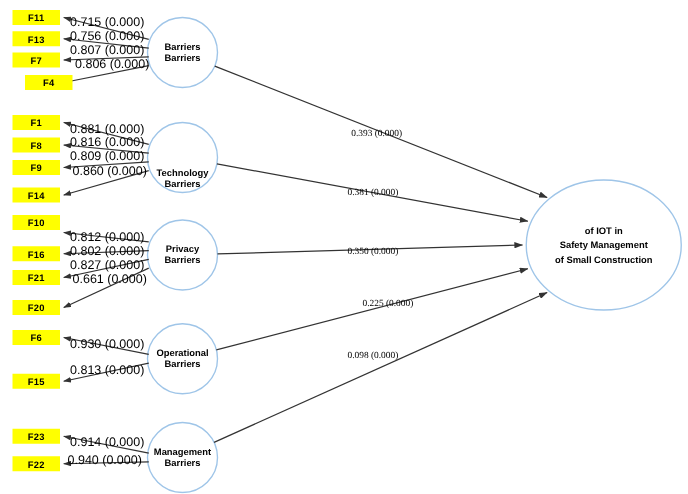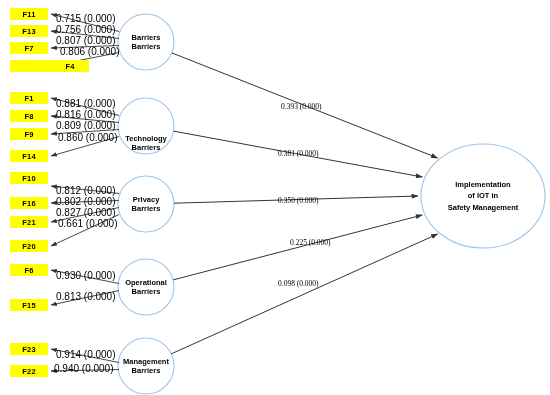--- a/index.html
+++ b/index.html
@@ -111,35 +111,35 @@
         <line x1="173.08699695612322" y1="279.9081317060332" x2="422.2868883663524" y2="215" stroke="#333333" stroke-width="1" marker-end="url(#arrowhead)"></line>
         <circle cx="146" cy="366" r="28" fill="#ffffff" stroke="#9fc5e8" stroke-width="1.1"></circle>
         <line x1="119" y1="362.5" x2="51" y2="349" stroke="#333333" stroke-width="0.9" marker-end="url(#arrowhead)"></line>
         <line x1="119" y1="369.5" x2="51" y2="371" stroke="#333333" stroke-width="0.9" marker-end="url(#arrowhead)"></line>
         <line x1="171.24264560911166" y1="353.8835301076264" x2="437.67727539782584" y2="234" stroke="#333333" stroke-width="1" marker-end="url(#arrowhead)"></line>
       </g>
   </svg>
 
   <div id="overlay">
       <div class="outcome-label" style="left: 483px; top: 196px;">
-        <div>Implementation</div>
         <div>of IOT in</div>
         <div>Safety Management</div>
+        <div>of Small Construction</div>
       </div>
       <div class="construct-label" style="left: 146px; top: 42px;">
         <div>Barriers</div>
         <div>Barriers</div>
       </div>
       <div class="indicator-box" style="left: 10px; top: 8px;">F11</div>
       <div class="loading-label" style="left: 56px; top: 13px;">0.715 (0.000)</div>
       <div class="indicator-box" style="left: 10px; top: 25px;">F13</div>
       <div class="loading-label" style="left: 56px; top: 24px;">0.756 (0.000)</div>
       <div class="indicator-box" style="left: 10px; top: 42px;">F7</div>
       <div class="loading-label" style="left: 56px; top: 35px;">0.807 (0.000)</div>
-      <div class="indicator-box" style="left: 10px; top: 60px; padding-left: 41px;">F4</div>
+      <div class="indicator-box" style="left: 20px; top: 60px;">F4</div>
       <div class="loading-label" style="left: 60px; top: 46px;">0.806 (0.000)</div>
       <div class="path-label" style="left: 281px; top: 102px;">0.393 (0.000)</div>
       <div class="construct-label" style="left: 146px; top: 126px; margin-top: 17px;">
         <div>Technology</div>
         <div>Barriers</div>
       </div>
       <div class="indicator-box" style="left: 10px; top: 92px;">F1</div>
       <div class="loading-label" style="left: 56px; top: 98px;">0.881 (0.000)</div>
       <div class="indicator-box" style="left: 10px; top: 110px;">F8</div>
       <div class="loading-label" style="left: 56px; top: 109px;">0.816 (0.000)</div>

